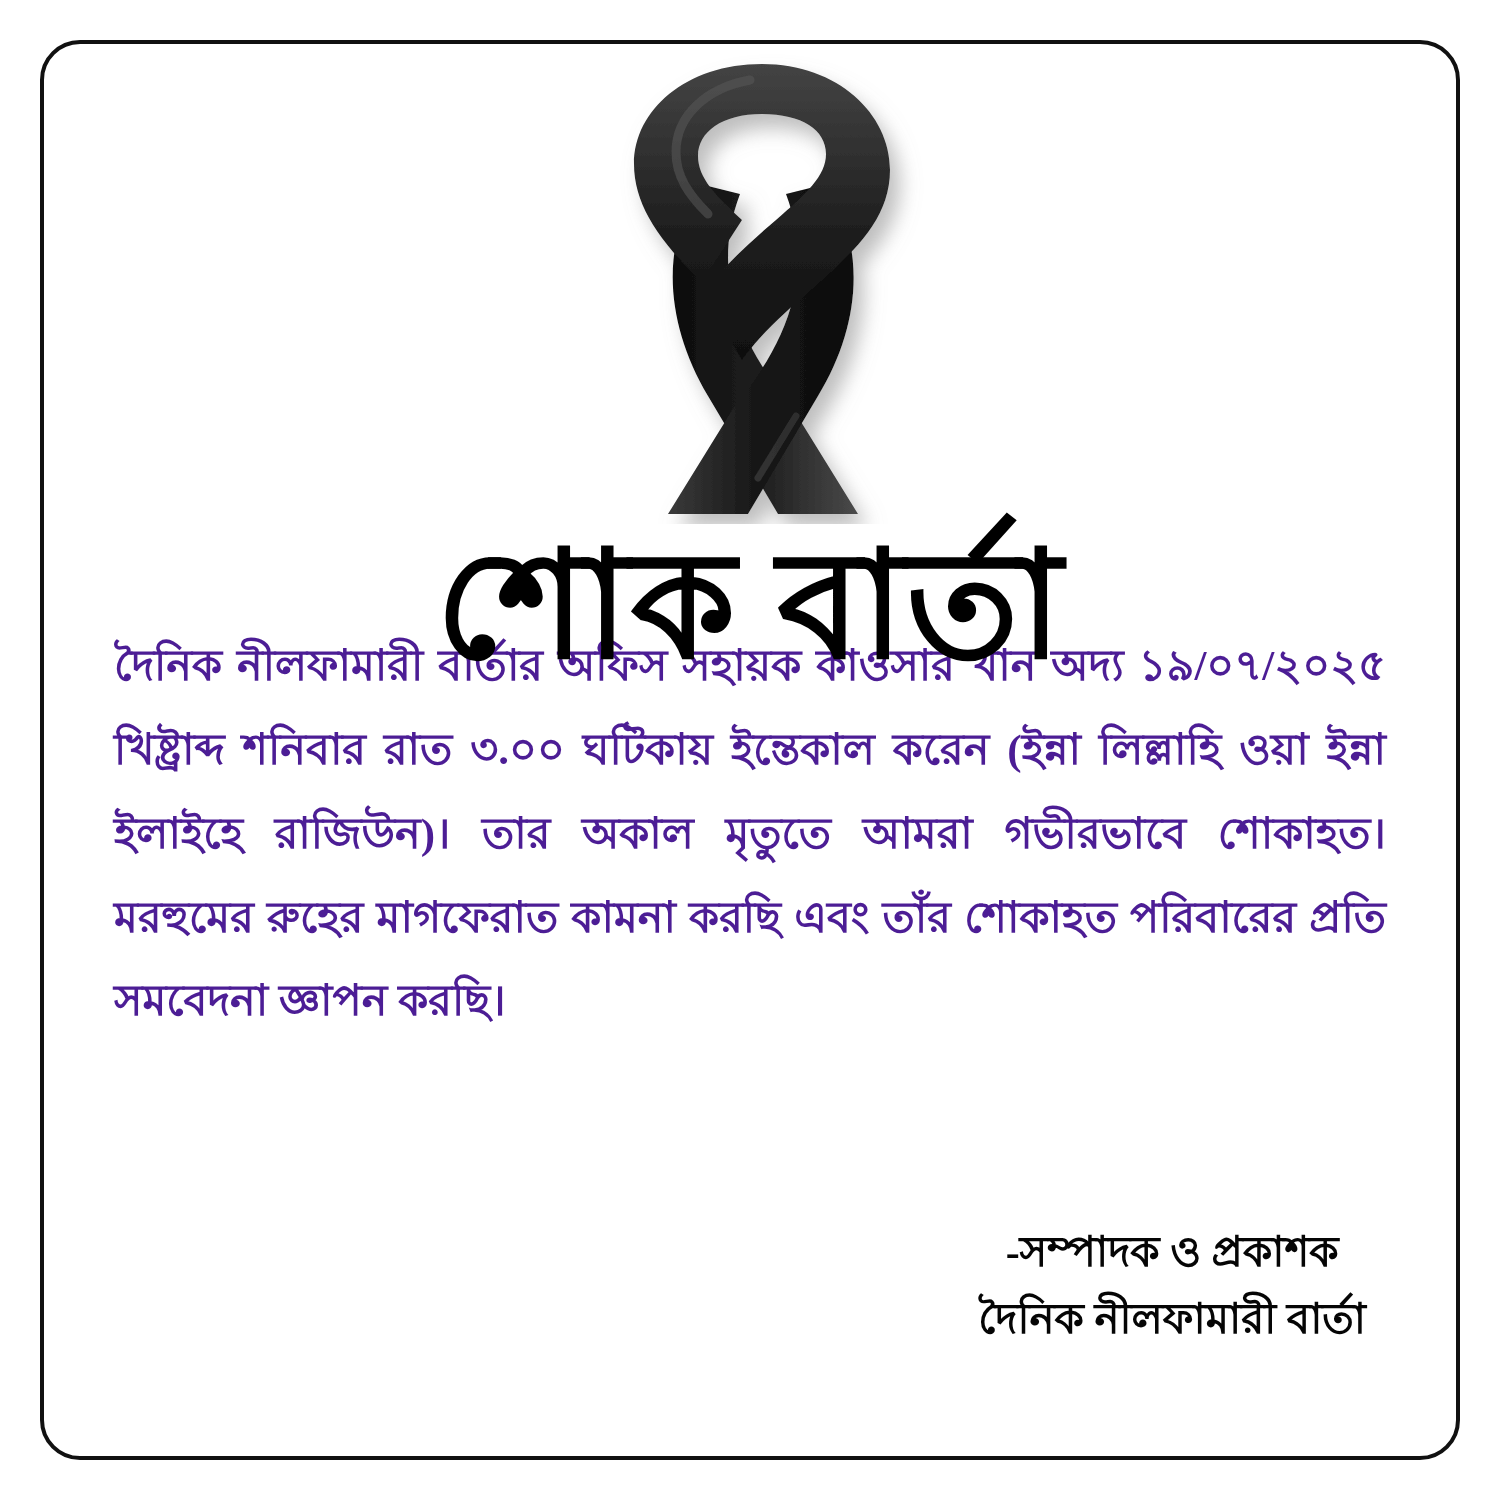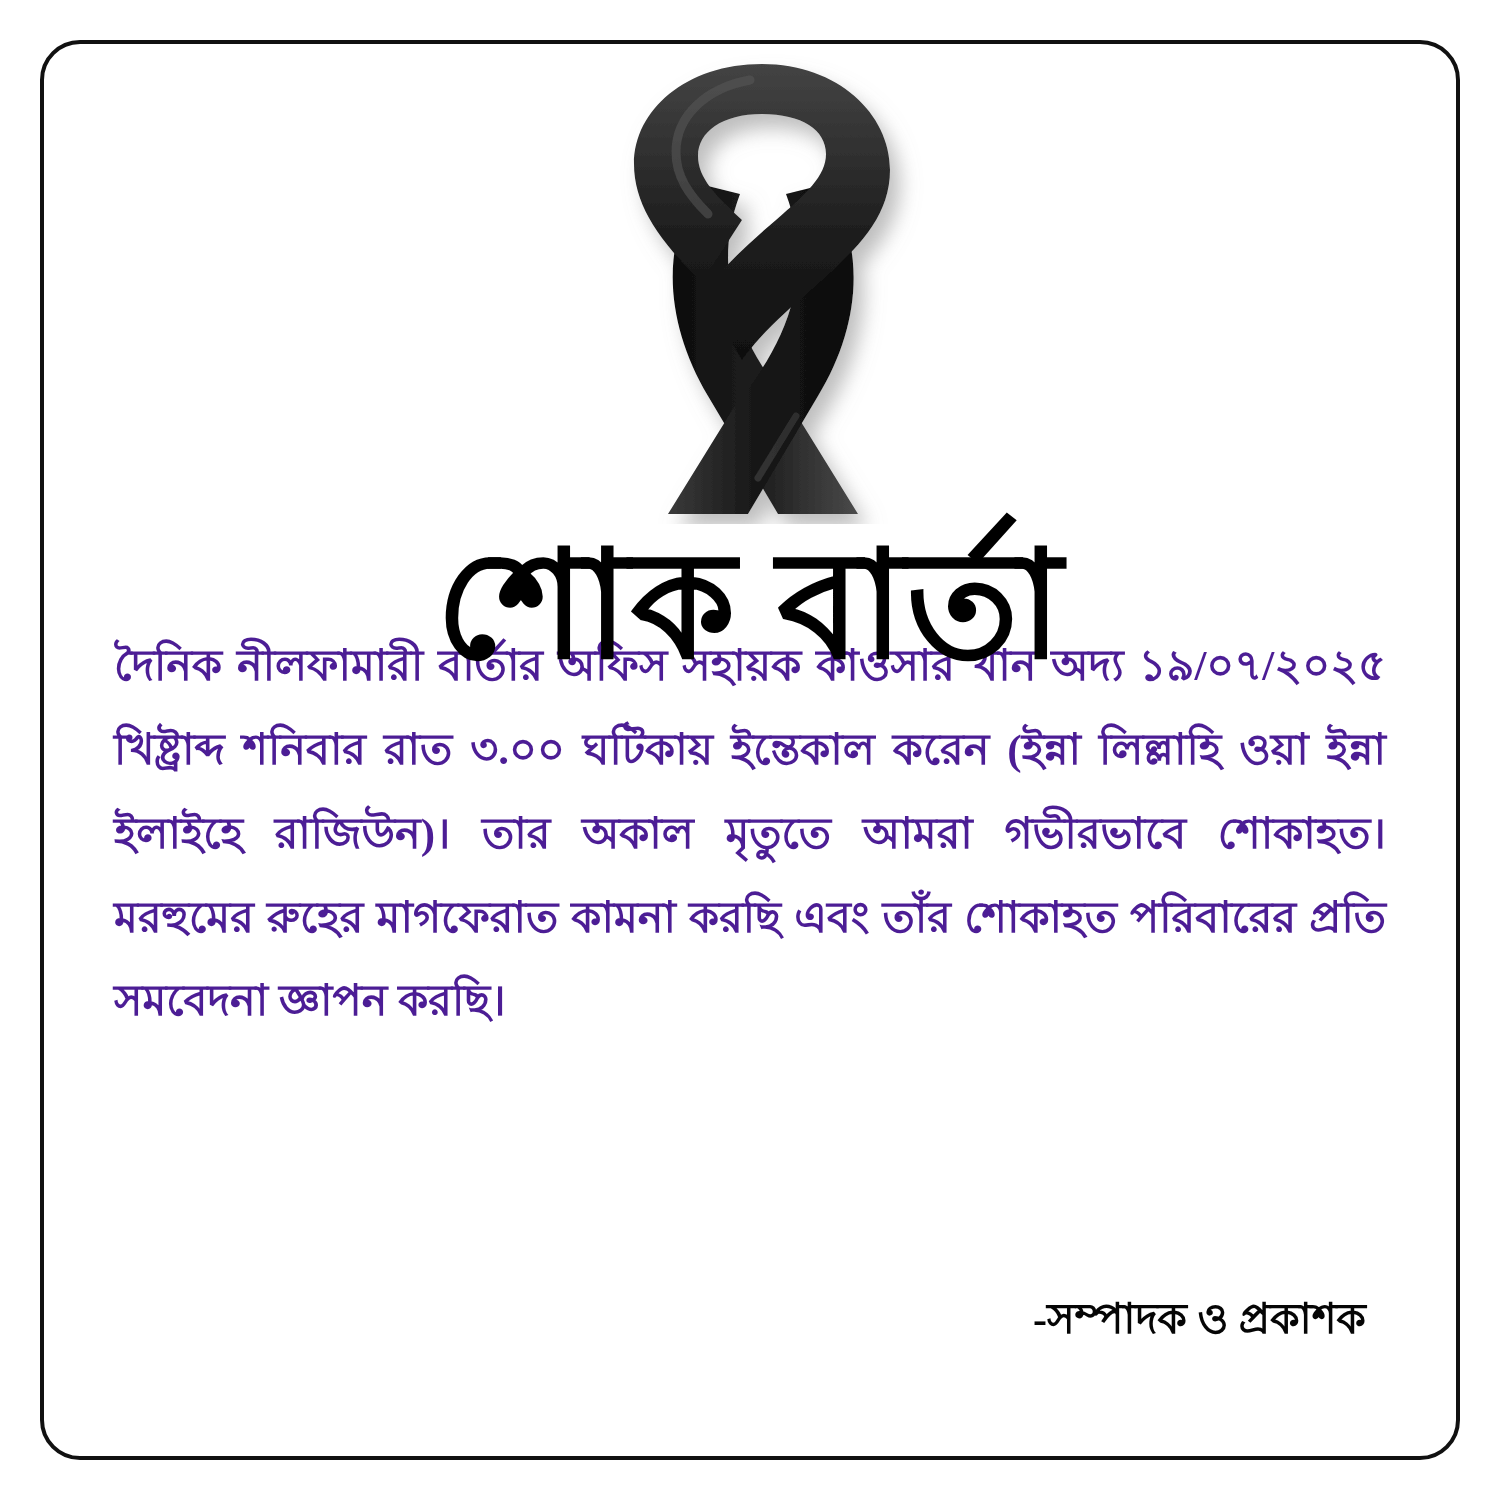--- a/index.html
+++ b/index.html
@@ -141,16 +141,17 @@
         </svg>
       </div>
 
       <div class="title">শোক বার্তা</div>
     </div>
 
     <div class="body-text">দৈনিক নীলফামারী বার্তার অফিস সহায়ক কাওসার খান অদ্য ১৯/০৭/২০২৫ খিষ্ট্রাব্দ শনিবার রাত ৩.০০ ঘটিকায় ইন্তেকাল করেন (ইন্না লিল্লাহি ওয়া ইন্না ইলাইহে রাজিউন)। তার অকাল মৃতুতে আমরা গভীরভাবে শোকাহত। মরহুমের রুহের মাগফেরাত কামনা করছি এবং তাঁর শোকাহত পরিবারের প্রতি সমবেদনা জ্ঞাপন করছি।</div>
 
     <div class="signature">
       <div class="line1">-সম্পাদক ও প্রকাশক</div>
+      <div class="line2">দৈনিক নীলফামারী বার্তা</div>
     </div>
 
   </div>
 </div>
 
 </body></html>

